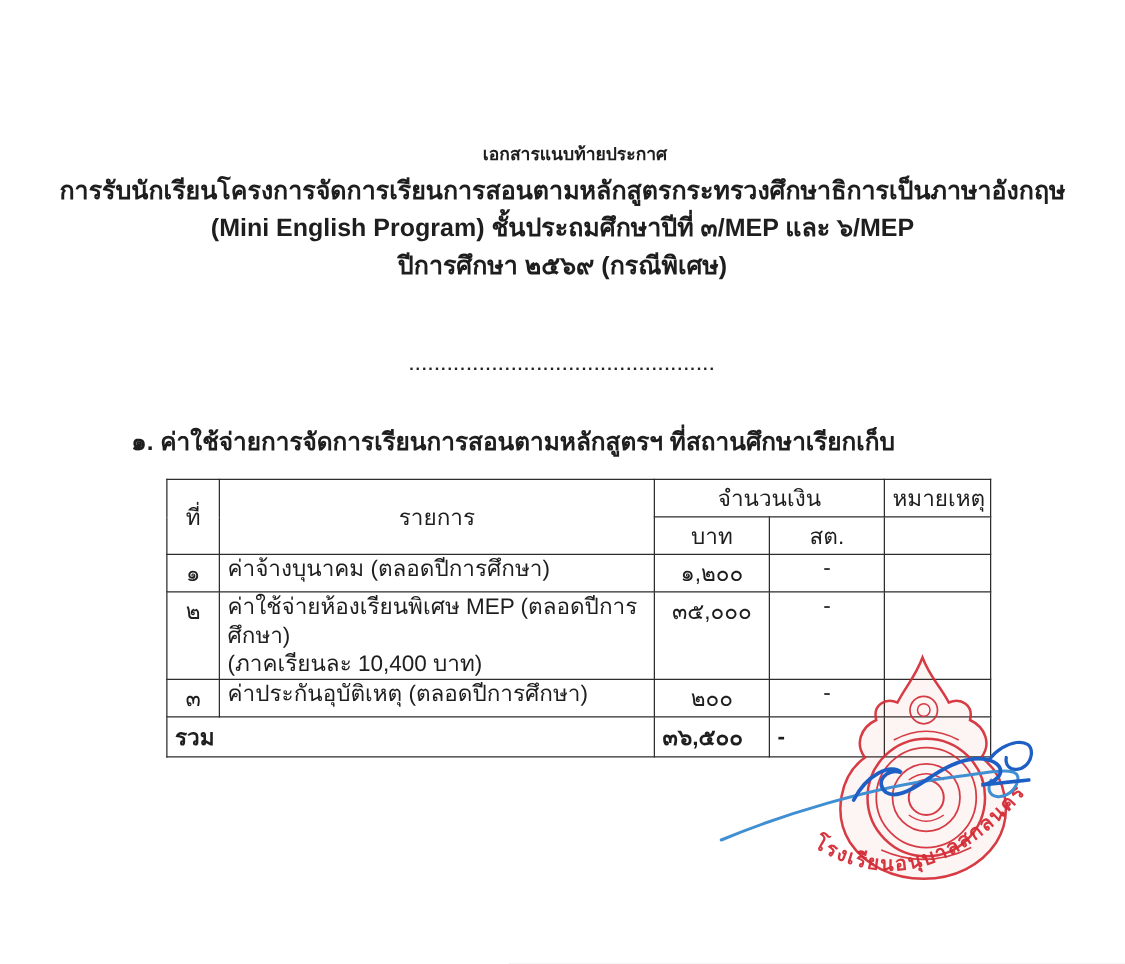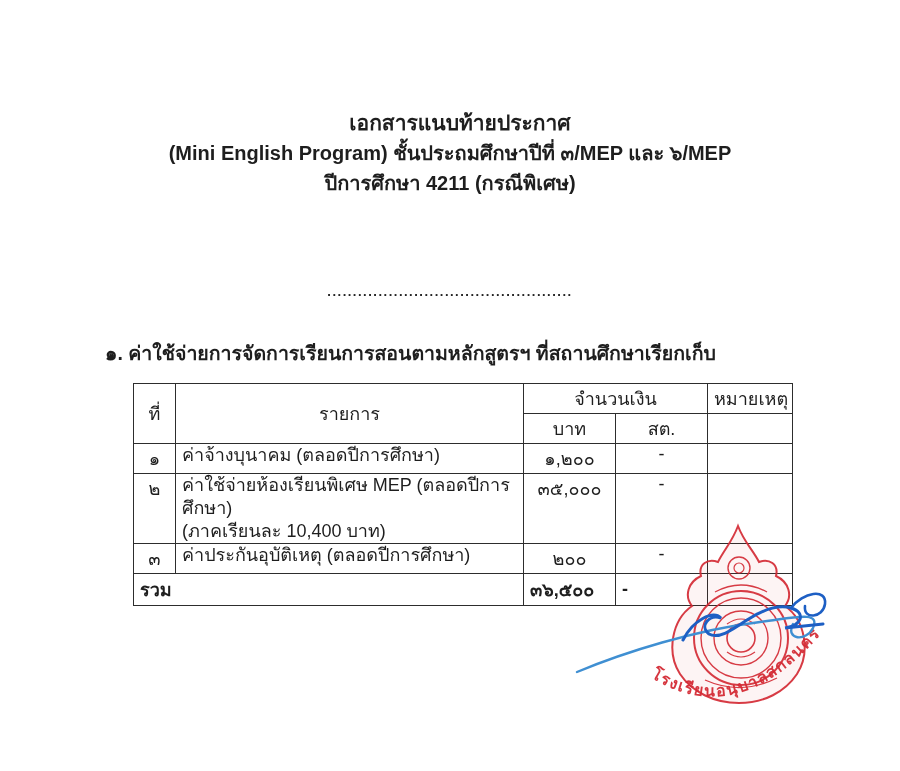--- a/index.html
+++ b/index.html
@@ -10,21 +10,21 @@
     background:#ffffff;
     font-family:"Liberation Sans","DejaVu Sans",sans-serif;
     color:#1e1e1e;
     overflow:hidden;
   }
   .title-block{
     position:absolute;left:0;right:0;top:108px;
     text-align:center;
   }
   .title-line{font-weight:700;font-size:20px;line-height:30px;}
-  .title-line.first{font-size:21px;margin-left:20px;}
+  .title-line.first{font-size:14px;margin-left:20px;}
   .dots{
     position:absolute;left:0;right:0;top:284px;
     text-align:center;
     font-size:13px;font-weight:700;letter-spacing:1.5px;color:#222;
   }
   .section-heading{
     position:absolute;left:105px;top:338px;
     font-size:19.5px;font-weight:700;
   }
   table.fees{
@@ -56,22 +56,23 @@
     pointer-events:none;
   }
 </style>
 </head>
 <body>
 
 <div class="page">
 
   <div class="title-block">
     <div class="title-line first">เอกสารแนบท้ายประกาศ</div>
+    <div class="title-line">การรับนักเรียนโครงการจัดการเรียนการสอนตามหลักสูตรกระทรวงศึกษาธิการเป็นภาษาอังกฤษ</div>
     <div class="title-line">(Mini English Program) ชั้นประถมศึกษาปีที่ ๓/MEP และ ๖/MEP</div>
-    <div class="title-line">ปีการศึกษา 4211 (กรณีพิเศษ)</div>
+    <div class="title-line">ปีการศึกษา ๒๕๖๙ (กรณีพิเศษ)</div>
   </div>
 
   <div class="dots">................................................</div>
 
   <div class="section-heading">๑. ค่าใช้จ่ายการจัดการเรียนการสอนตามหลักสูตรฯ ที่สถานศึกษาเรียกเก็บ</div>
 
   <table class="fees">
     <colgroup>
       <col style="width:42px">
         <col style="width:348px">

